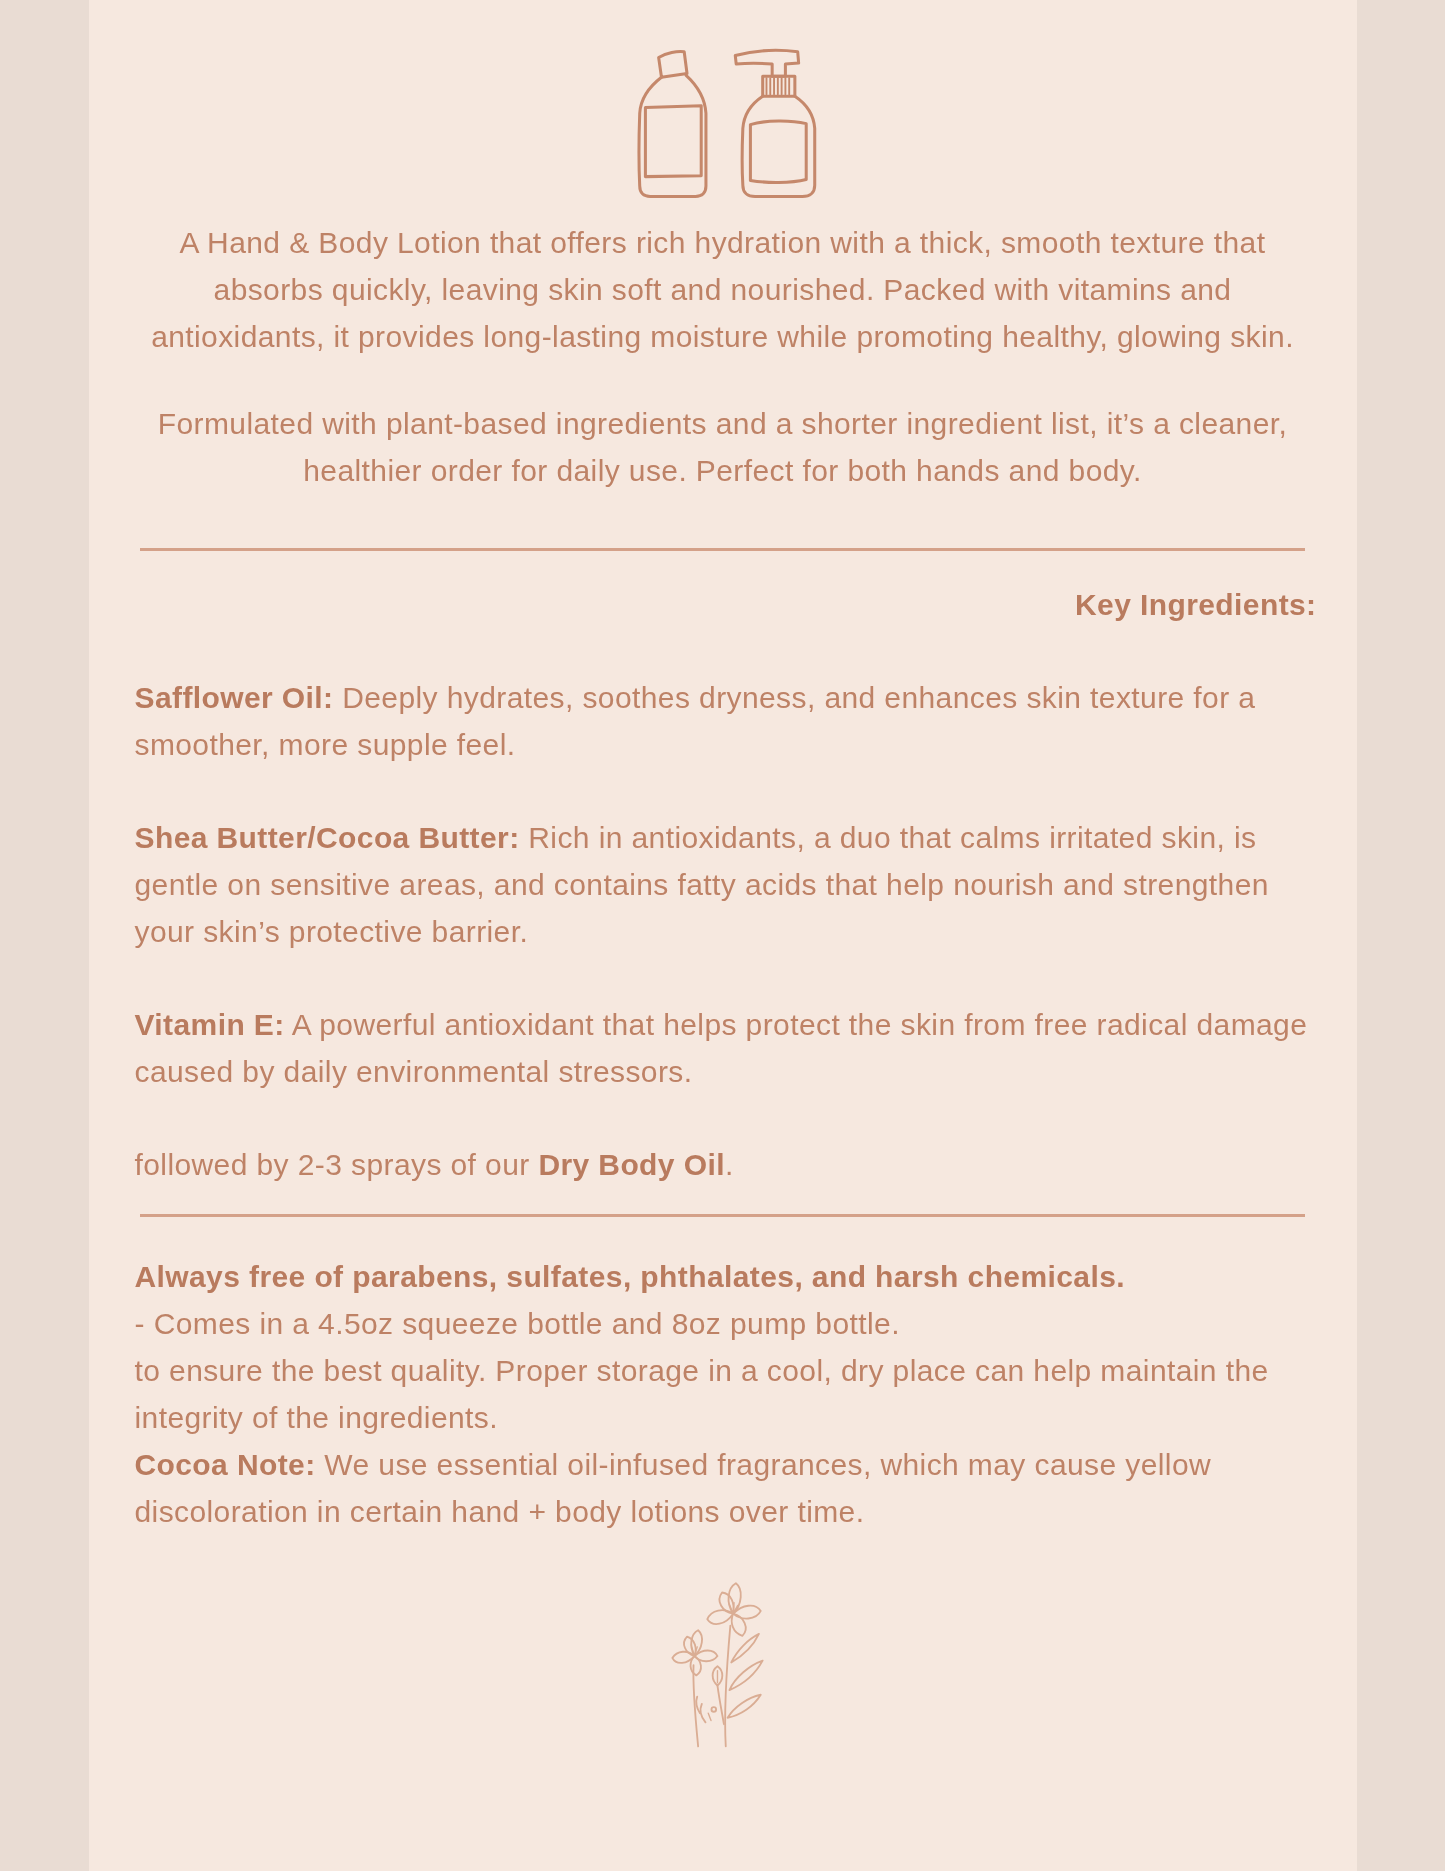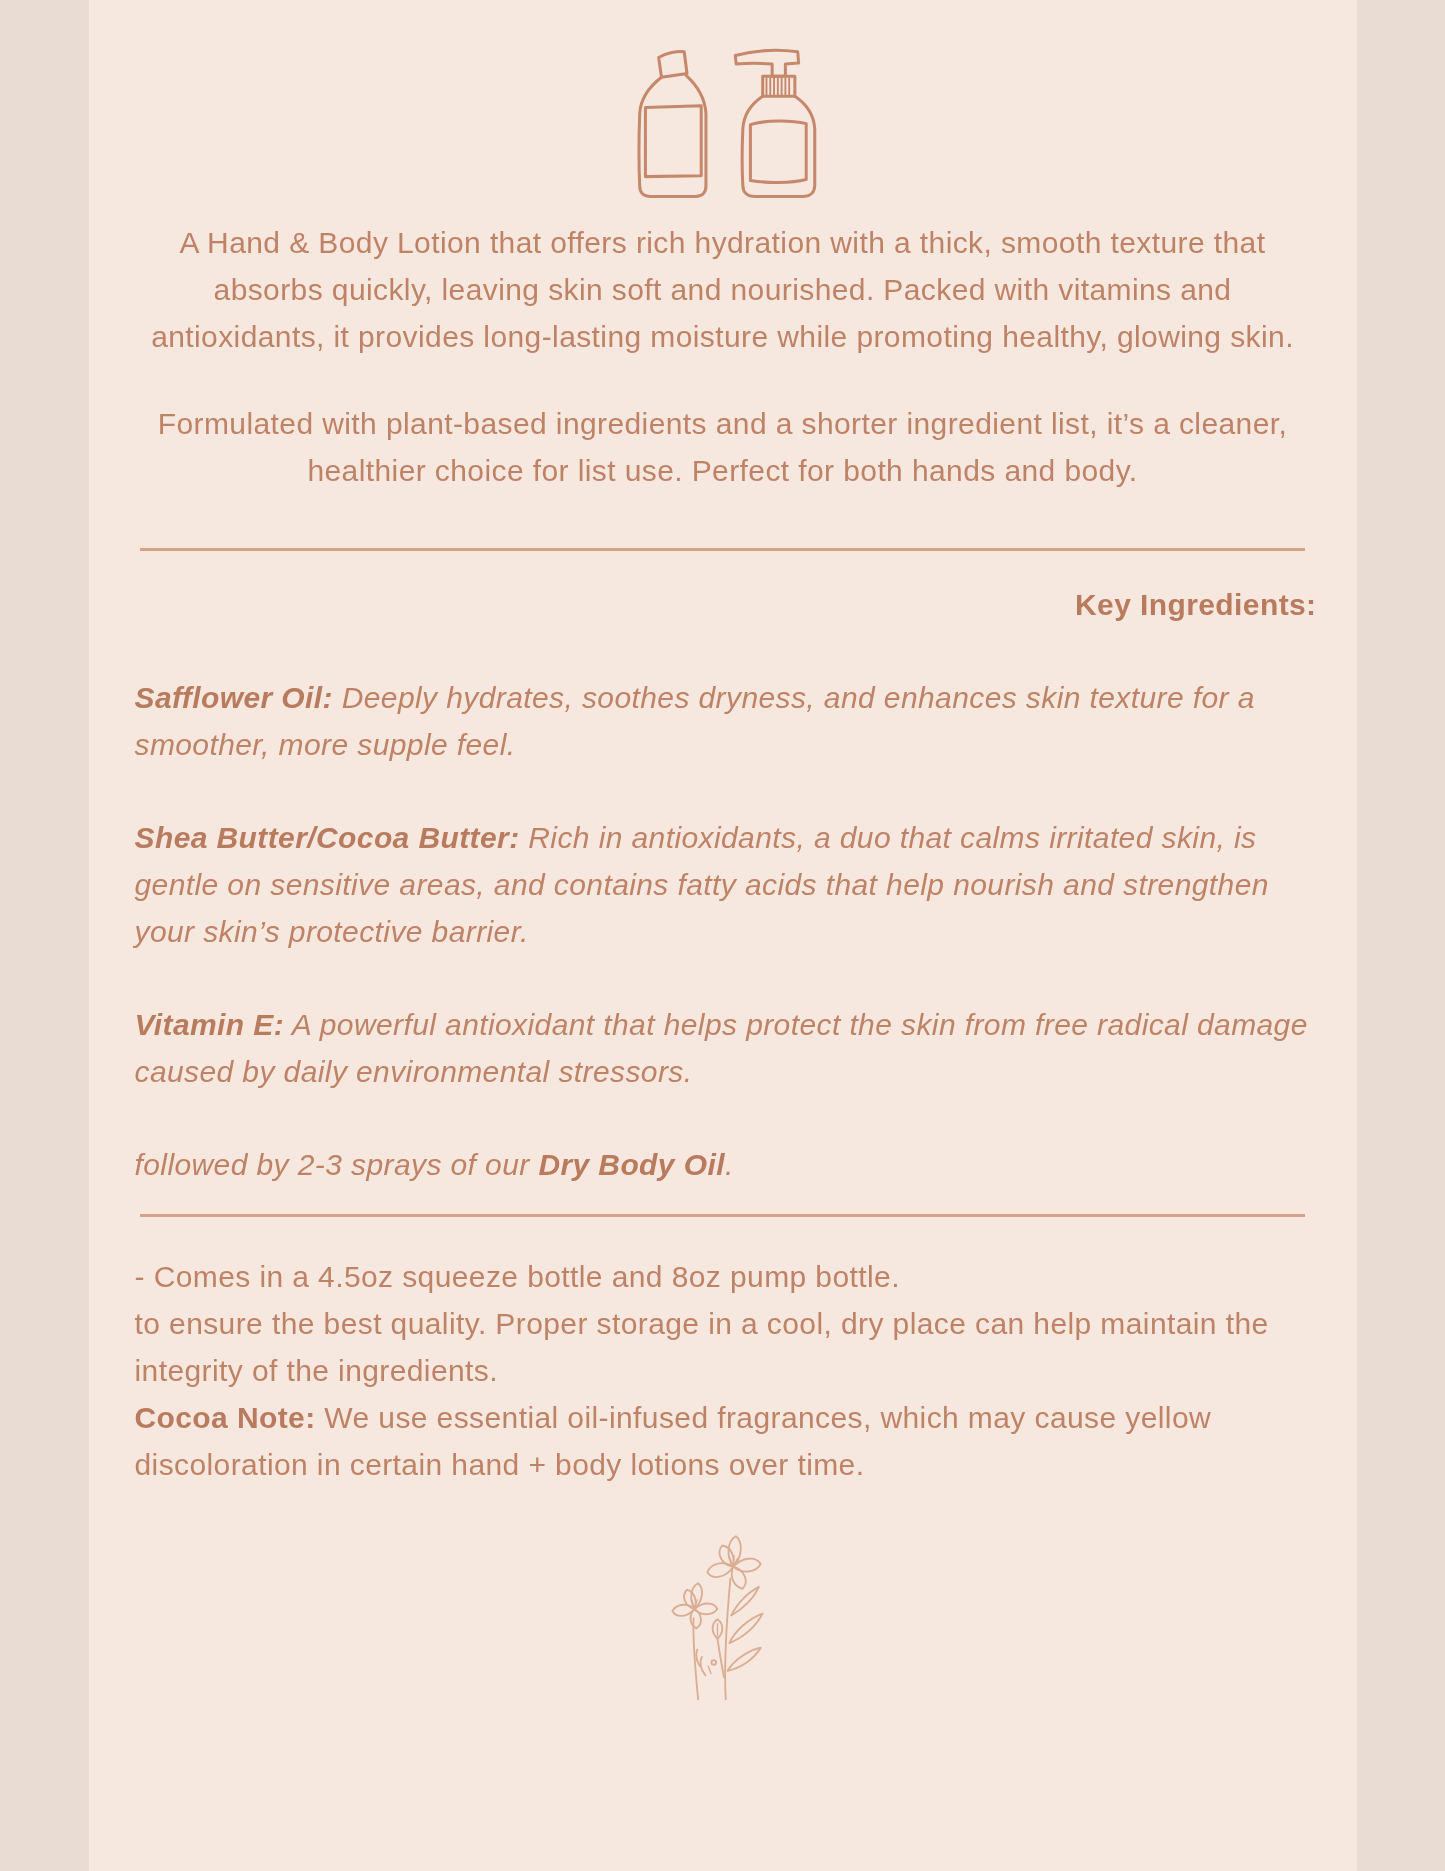--- a/index.html
+++ b/index.html
@@ -25,21 +25,21 @@
   .para + .para { margin-top: 40px; }
   .divider {
     border: none;
     border-top: 3px solid var(--divider-color, #D4A189);
     width: 1165px;
     margin: 54px auto 0;
   }
   .divider.second { margin-top: 26px; }
   .left { padding: 0 40px 0 46px; text-align: left; }
   .section-heading { margin: 30px 0 0; font-weight: 700; color: var(--bold-color, #B97B5E); text-align: right; }
-  .item { margin: 46px 0 0; font-style: italic; }
+  .item { margin: 46px 0 0; }
   .notes { margin-top: 36px; }
   .footer-art { margin-top: 40px; text-align: center; }
   svg { display: inline-block; vertical-align: top; }
 </style>
 </head>
 <body>
 
 <div class="page">
 
   <div class="header-art">
@@ -60,21 +60,21 @@
   </div>
 
   <section class="intro">
     <p class="para">
       <span class="ln">A Hand &amp; Body Lotion that offers rich hydration with a thick, smooth texture that</span>
       <span class="ln">absorbs quickly, leaving skin soft and nourished. Packed with vitamins and</span>
       <span class="ln">antioxidants, it provides long-lasting moisture while promoting healthy, glowing skin.</span>
     </p>
     <p class="para">
       <span class="ln">Formulated with plant-based ingredients and a shorter ingredient list, it’s a cleaner,</span>
-      <span class="ln">healthier choice for list use. Perfect for both hands and body.</span>
+      <span class="ln">healthier order for daily use. Perfect for both hands and body.</span>
     </p>
   </section>
 
   <hr class="divider">
 
   <section class="left">
     <p class="section-heading">Key Ingredients:</p>
 
     <p class="item">
       <span class="ln"><b>Safflower Oil:</b><span> Deeply hydrates, soothes dryness, and enhances skin texture for a</span></span>
@@ -93,20 +93,21 @@
     </p>
 
     <p class="item">
       <span class="ln"><span>followed by 2-3 sprays of our </span><b>Dry Body Oil</b><span>.</span></span>
     </p>
   </section>
 
   <hr class="divider second">
 
   <section class="left notes">
+    <span class="ln"><b>Always free of parabens, sulfates, phthalates, and harsh chemicals.</b><span></span></span>
     <span class="ln"><b></b><span>- Comes in a 4.5oz squeeze bottle and 8oz pump bottle.</span></span>
     <span class="ln"><b></b><span>to ensure the best quality. Proper storage in a cool, dry place can help maintain the</span></span>
     <span class="ln"><b></b><span>integrity of the ingredients.</span></span>
     <span class="ln"><b>Cocoa Note:</b><span> We use essential oil-infused fragrances, which may cause yellow</span></span>
     <span class="ln"><b></b><span>discoloration in certain hand + body lotions over time.</span></span>
   </section>
 
   <div class="footer-art">
     <svg width="160" height="175" viewBox="0 0 170 190" fill="none" stroke="#DAAD94" stroke-width="2" stroke-linecap="round" stroke-linejoin="round">
       <path d="M88 186 C 86 150 88 110 93 55"></path>

